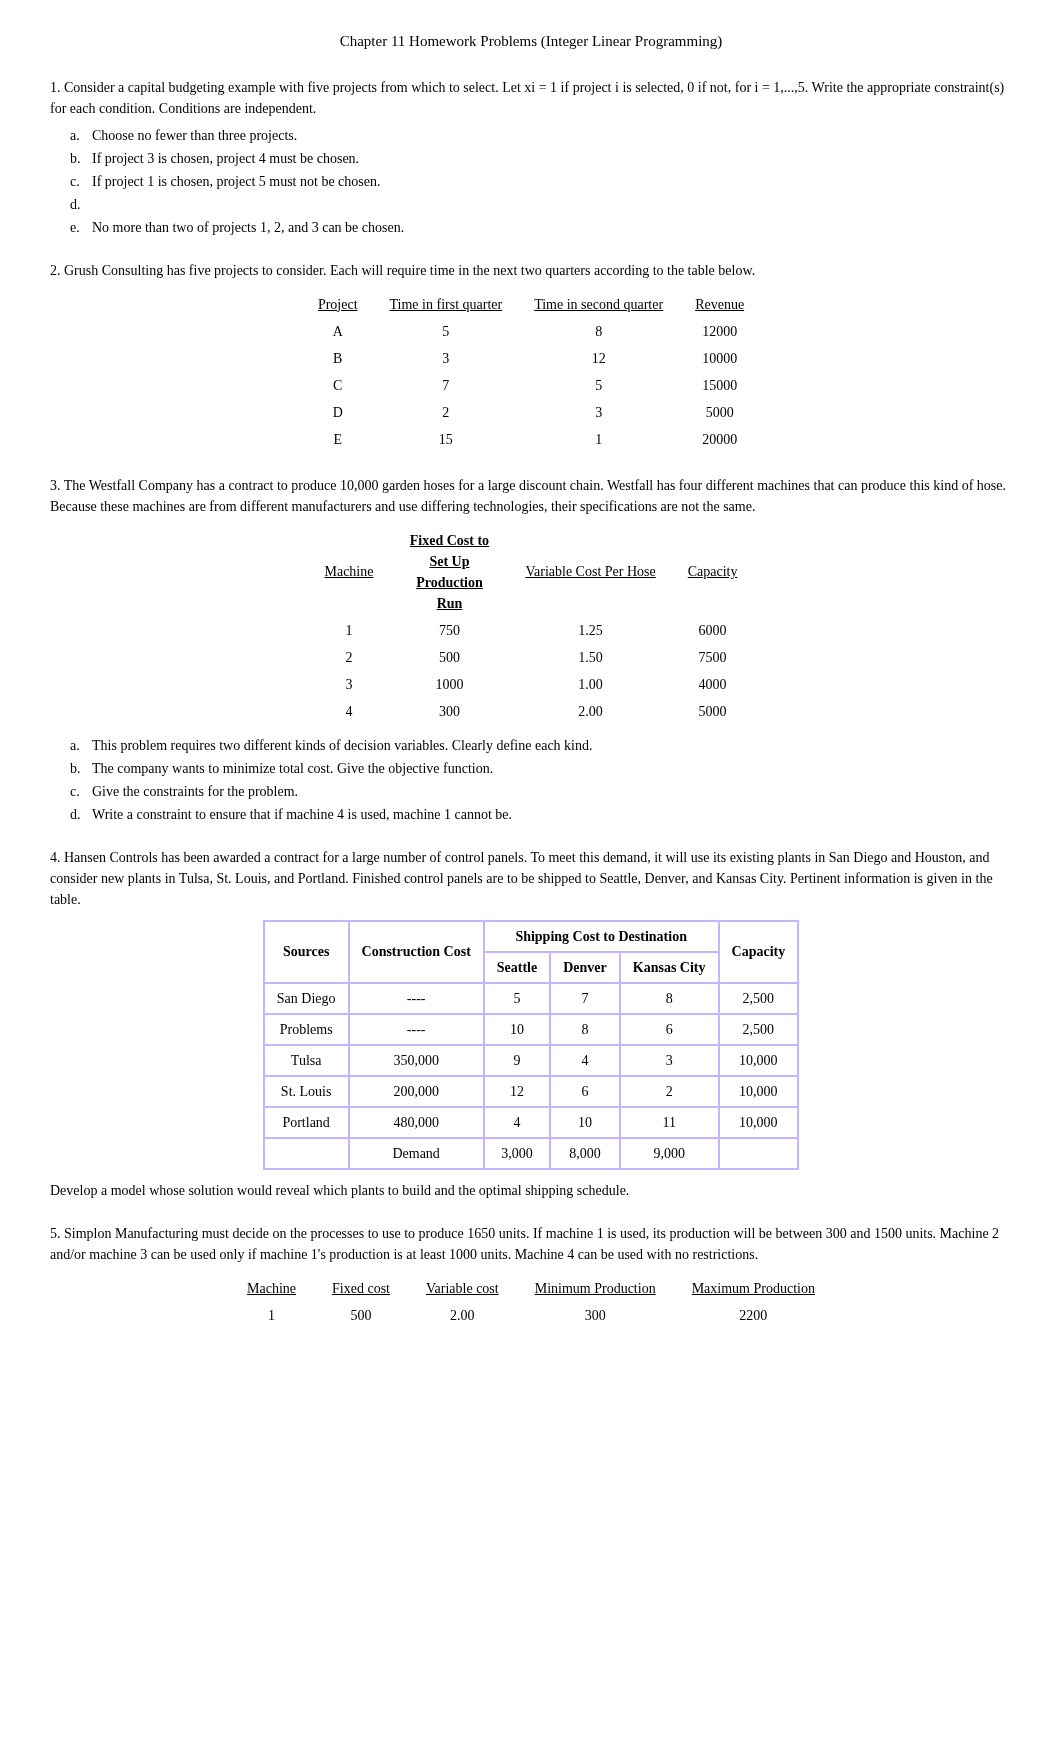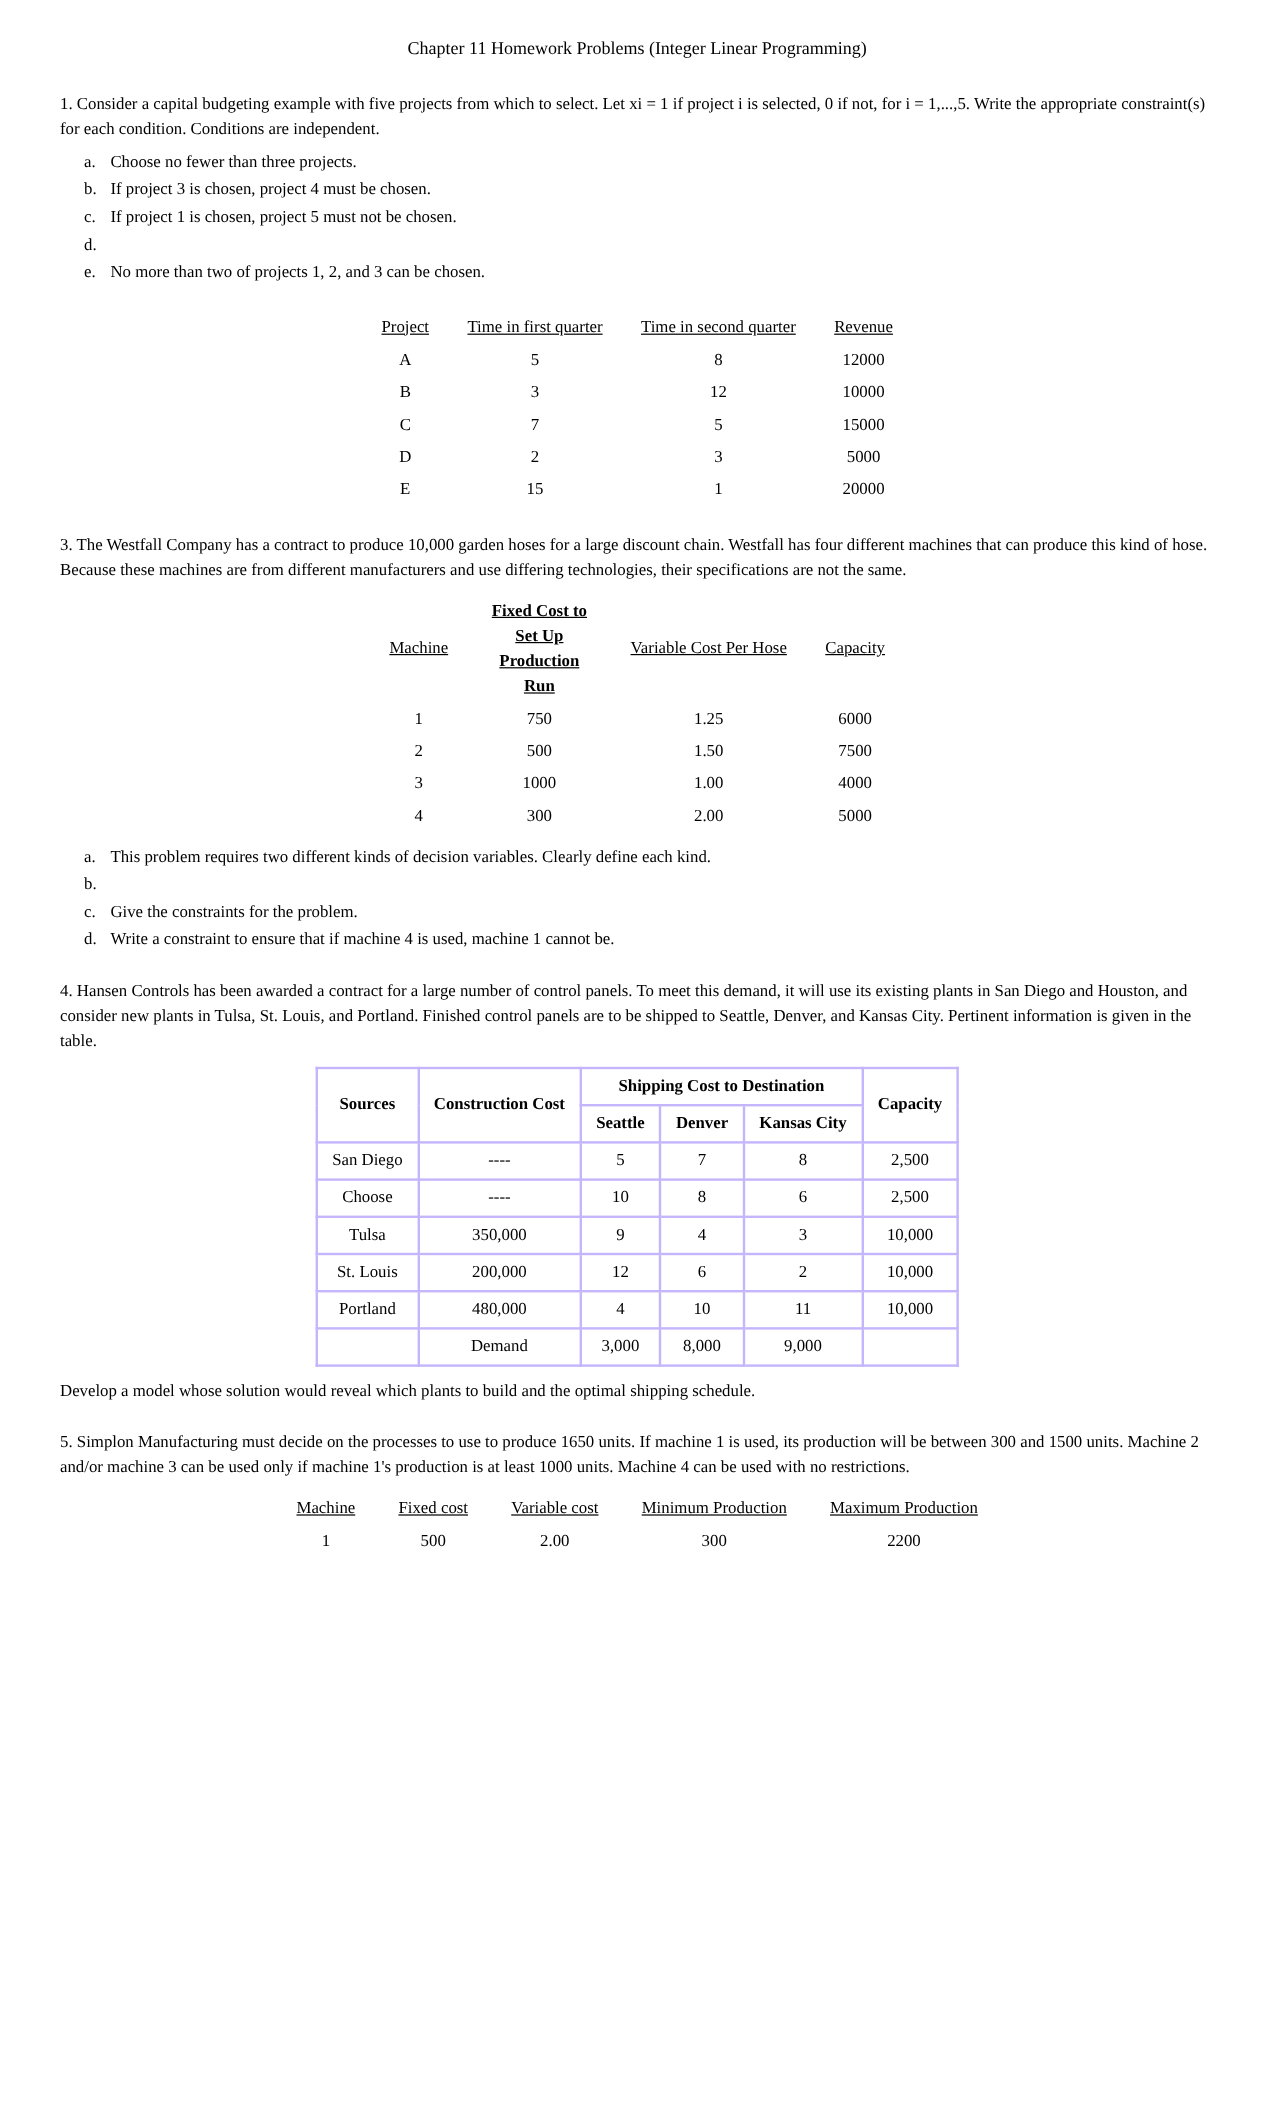--- a/index.html
+++ b/index.html
@@ -102,20 +102,21 @@
       <span class="label">d.</span>
     </li>
     <li>
       <span class="label">e.</span>
       <span>No more than two of projects 1, 2, and 3 can be chosen.</span>
     </li>
   </ul>
 </div>
 
 <div class="problem-block">
+  <p class="problem-text">2. Grush Consulting has five projects to consider. Each will require time in the next two quarters according to the table below.</p>
   <div class="table-wrapper">
     <table>
       <thead>
         <tr>
           <th>Project</th>
           <th>Time in first quarter</th>
           <th>Time in second quarter</th>
           <th>Revenue</th>
         </tr>
       </thead>
@@ -195,20 +196,21 @@
         </tbody>
     </table>
   </div>
   <ul class="problem-list">
     <li>
       <span class="label">a.</span>
       <span>This problem requires two different kinds of decision variables. Clearly define each kind.</span>
     </li>
     <li>
       <span class="label">b.</span>
+      <span>The company wants to minimize total cost. Give the objective function.</span>
     </li>
     <li>
       <span class="label">c.</span>
       <span>Give the constraints for the problem.</span>
     </li>
     <li>
       <span class="label">d.</span>
       <span>Write a constraint to ensure that if machine 4 is used, machine 1 cannot be.</span>
     </li>
   </ul>
@@ -234,21 +236,21 @@
       <tbody id="p4-tbody">
           <tr>
             <td>San Diego</td>
             <td>----</td>
             <td>5</td>
             <td>7</td>
             <td>8</td>
             <td>2,500</td>
           </tr>
           <tr>
-            <td>Choose</td>
+            <td>Problems</td>
             <td>----</td>
             <td>10</td>
             <td>8</td>
             <td>6</td>
             <td>2,500</td>
           </tr>
           <tr>
             <td>Tulsa</td>
             <td>350,000</td>
             <td>9</td>

